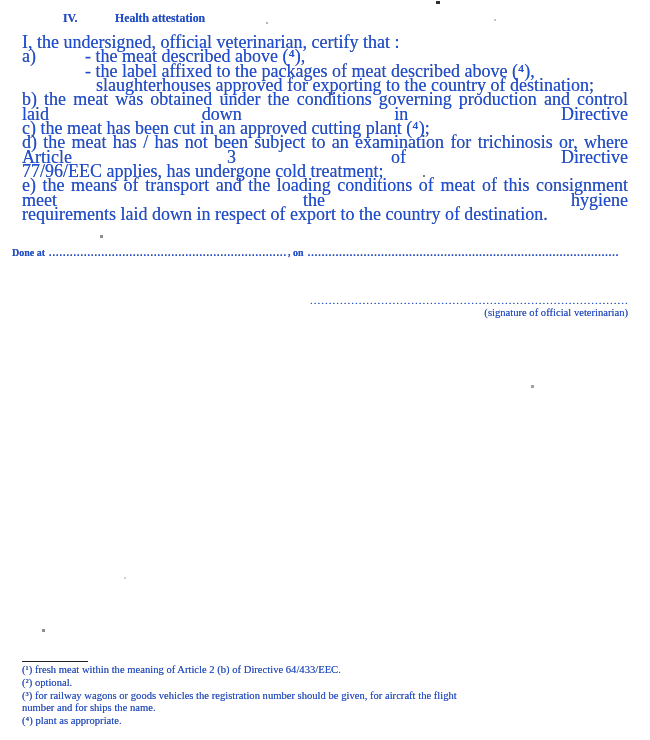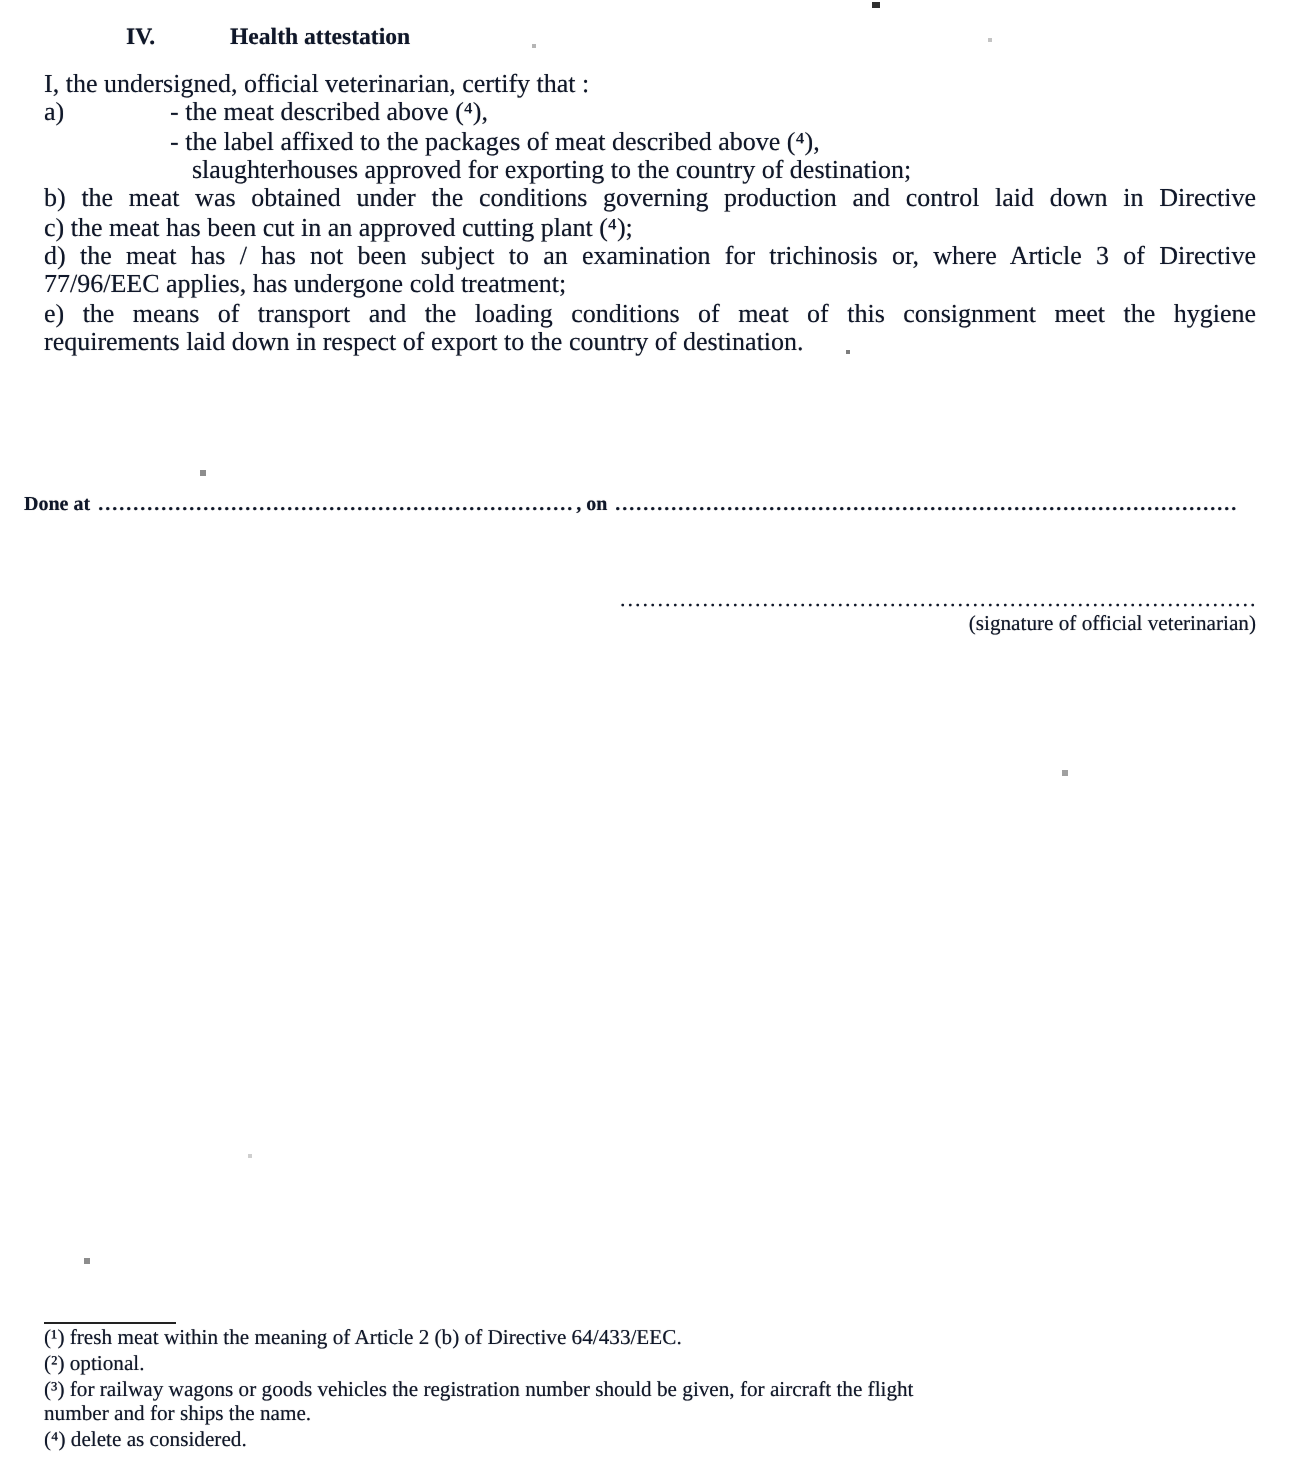--- a/index.html
+++ b/index.html
@@ -7,21 +7,21 @@
     padding: 0;
     background: #ffffff;
   }
   .page {
     position: relative;
     width: 650px;
     height: 740px;
     background: #ffffff;
     overflow: hidden;
     font-family: "Liberation Serif", "DejaVu Serif", serif;
-    color: #0f172a;
+    color: #1d4ed8;
     text-shadow: 0 0 0.4px rgba(20,20,20,0.55);
   }
 
   
   .title-row {
     position: absolute;
     left: 63px;
     top: 11px;
     font-size: 11.8px;
     font-weight: bold;
@@ -31,21 +31,21 @@
     display: inline-block;
     width: 52px;
   }
 
   
   .body-block {
     position: absolute;
     left: 22px;
     top: 35px;
     width: 606px;
-    font-size: 13px;
+    font-size: 18px;
     line-height: 14.35px;
   }
   .line { white-space: nowrap; }
   .just {
     white-space: normal;
     text-align: justify;
     text-align-last: justify;
   }
   .row-a { position: relative; }
   .row-a .a-label { position: absolute; left: 0; top: 0; }
@@ -165,21 +165,21 @@
     <div class="sig-dots">........................................................................................................................</div>
     <div class="sig-caption">(signature of official veterinarian)</div>
   </div>
 
   <div class="footnotes">
     <div class="fn-rule"></div>
     <div class="fn-line">(¹) fresh meat within the meaning of Article 2 (b) of Directive 64/433/EEC.</div>
     <div class="fn-line">(²) optional.</div>
     <div class="fn-line">(³) for railway wagons or goods vehicles the registration number should be given, for aircraft the flight</div>
     <div class="fn-line">number and for ships the name.</div>
-    <div class="fn-line">(⁴) delete as considered.</div>
+    <div class="fn-line">(⁴) plant as appropriate.</div>
   </div>
 
   <div class="speck sp1"></div>
   <div class="speck sp2"></div>
   <div class="speck sp3"></div>
   <div class="speck sp4"></div>
   <div class="speck sp5"></div>
   <div class="speck sp6"></div>
   <div class="speck sp7"></div>
   <div class="speck sp8"></div>

